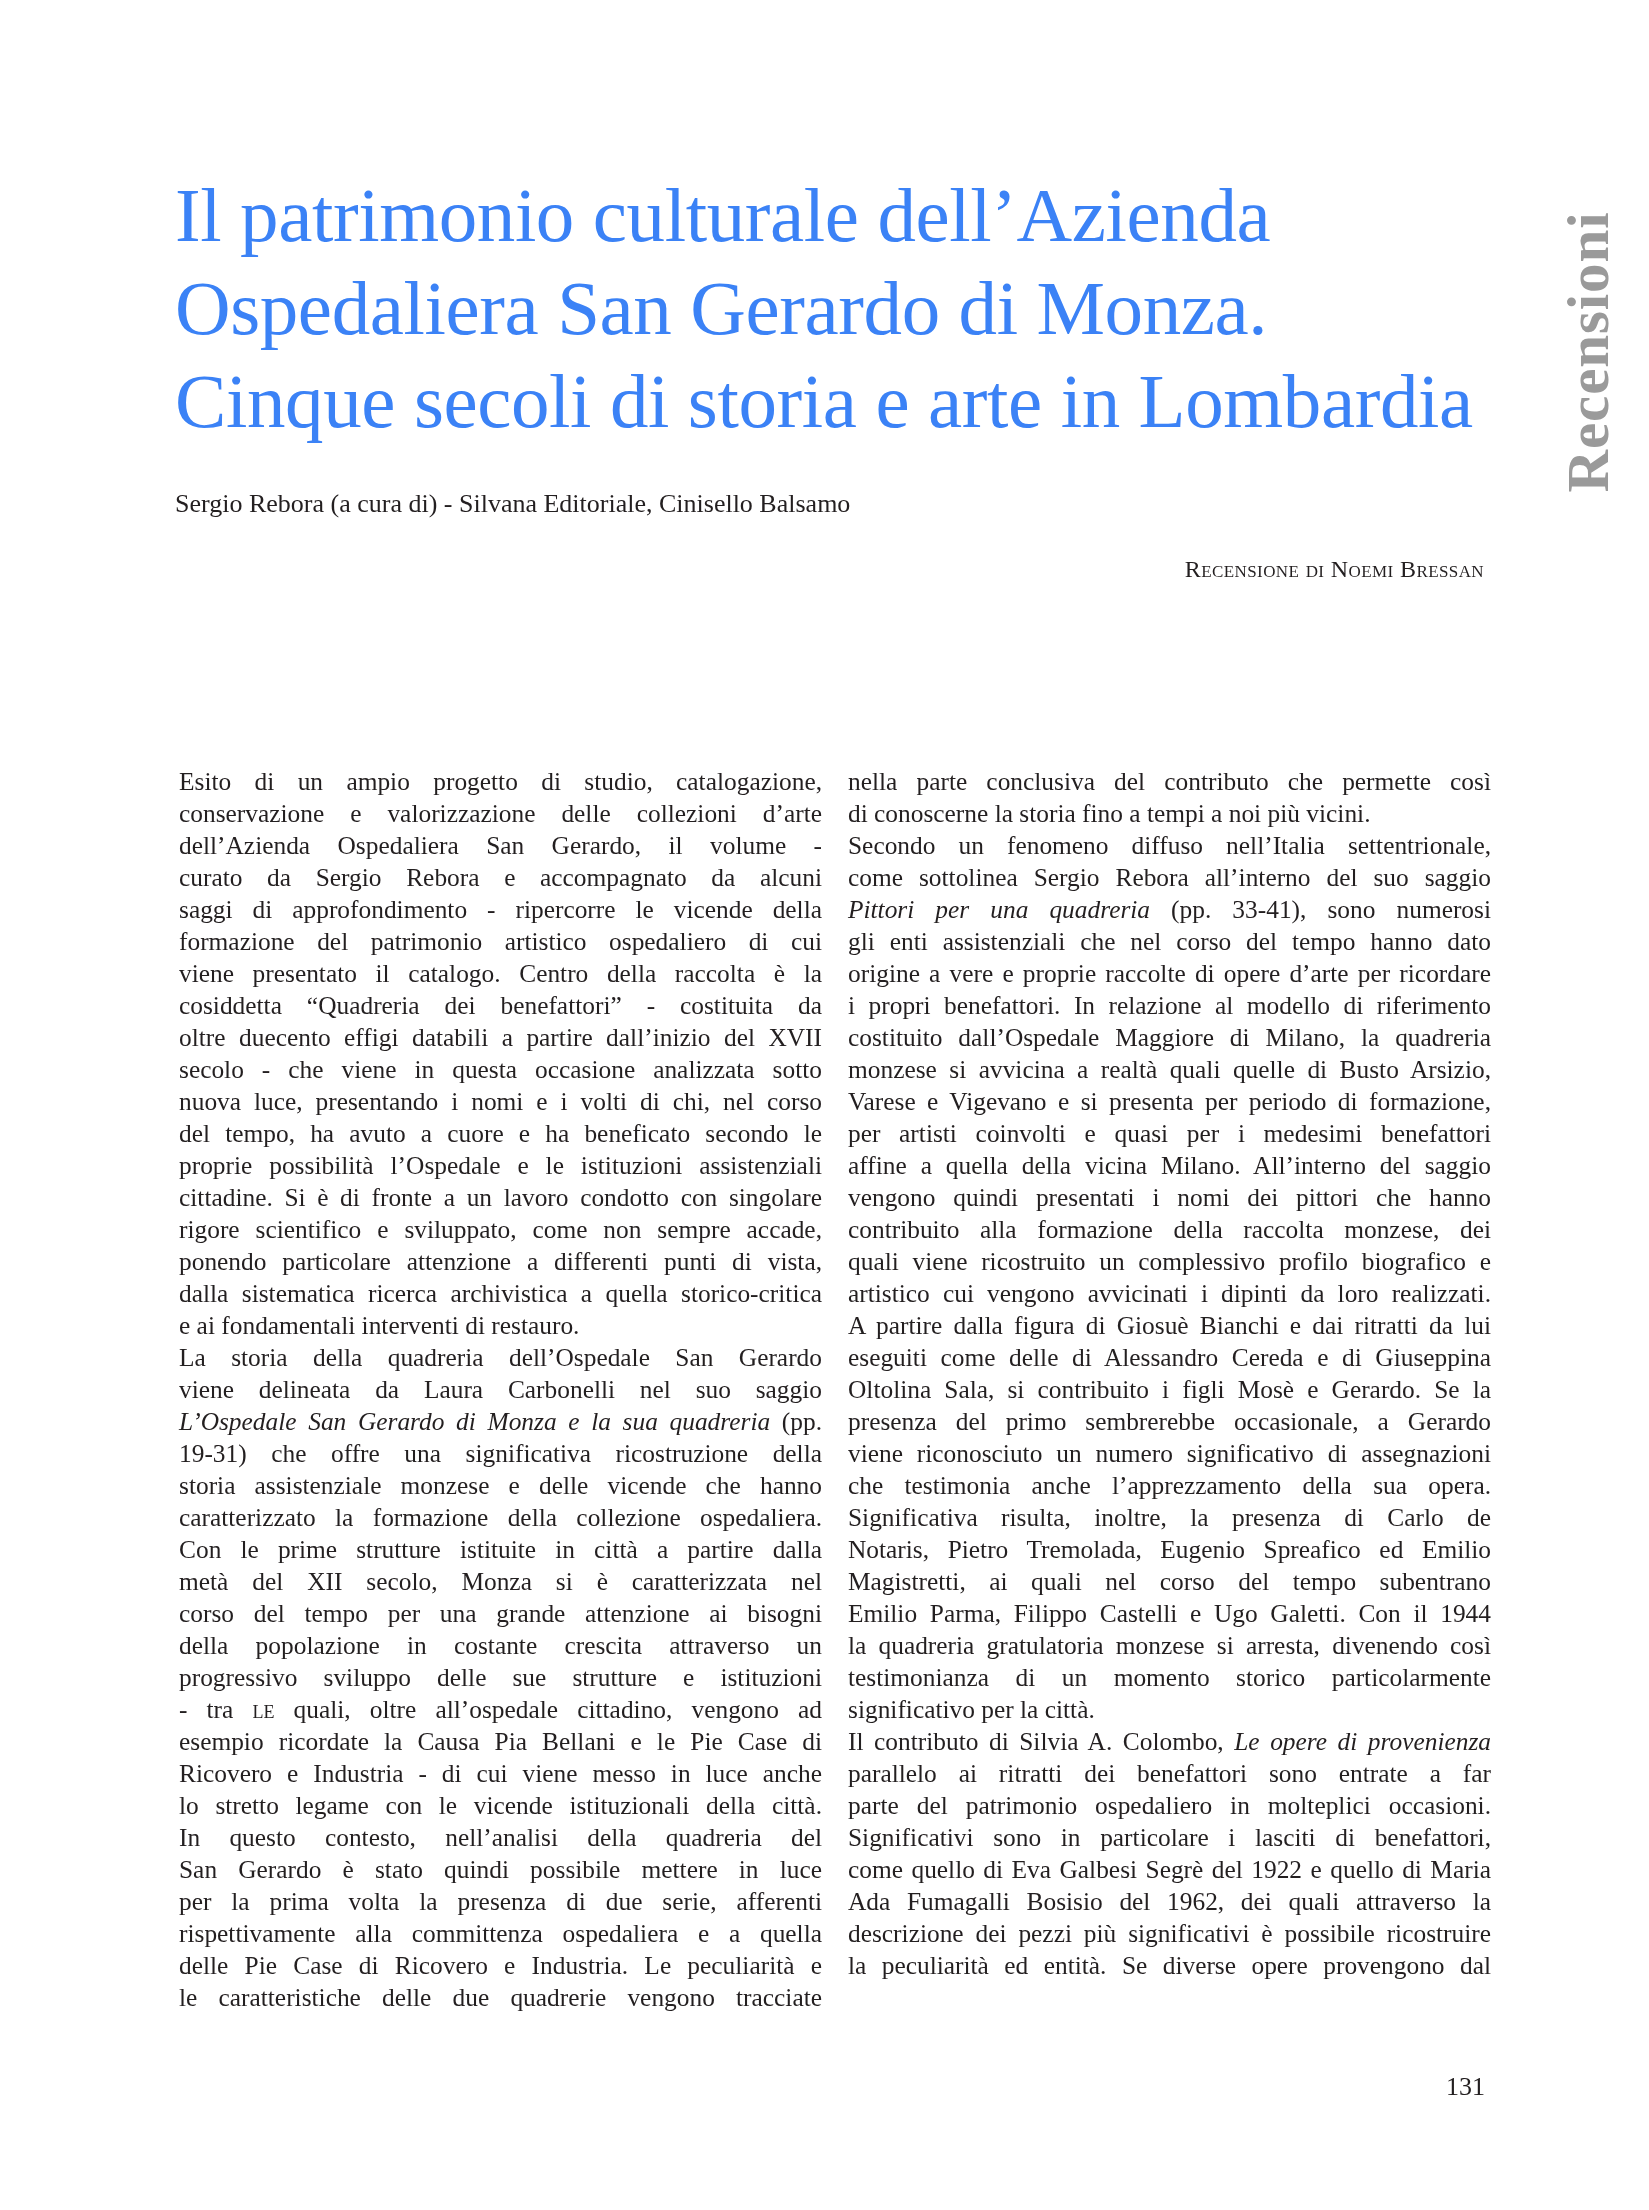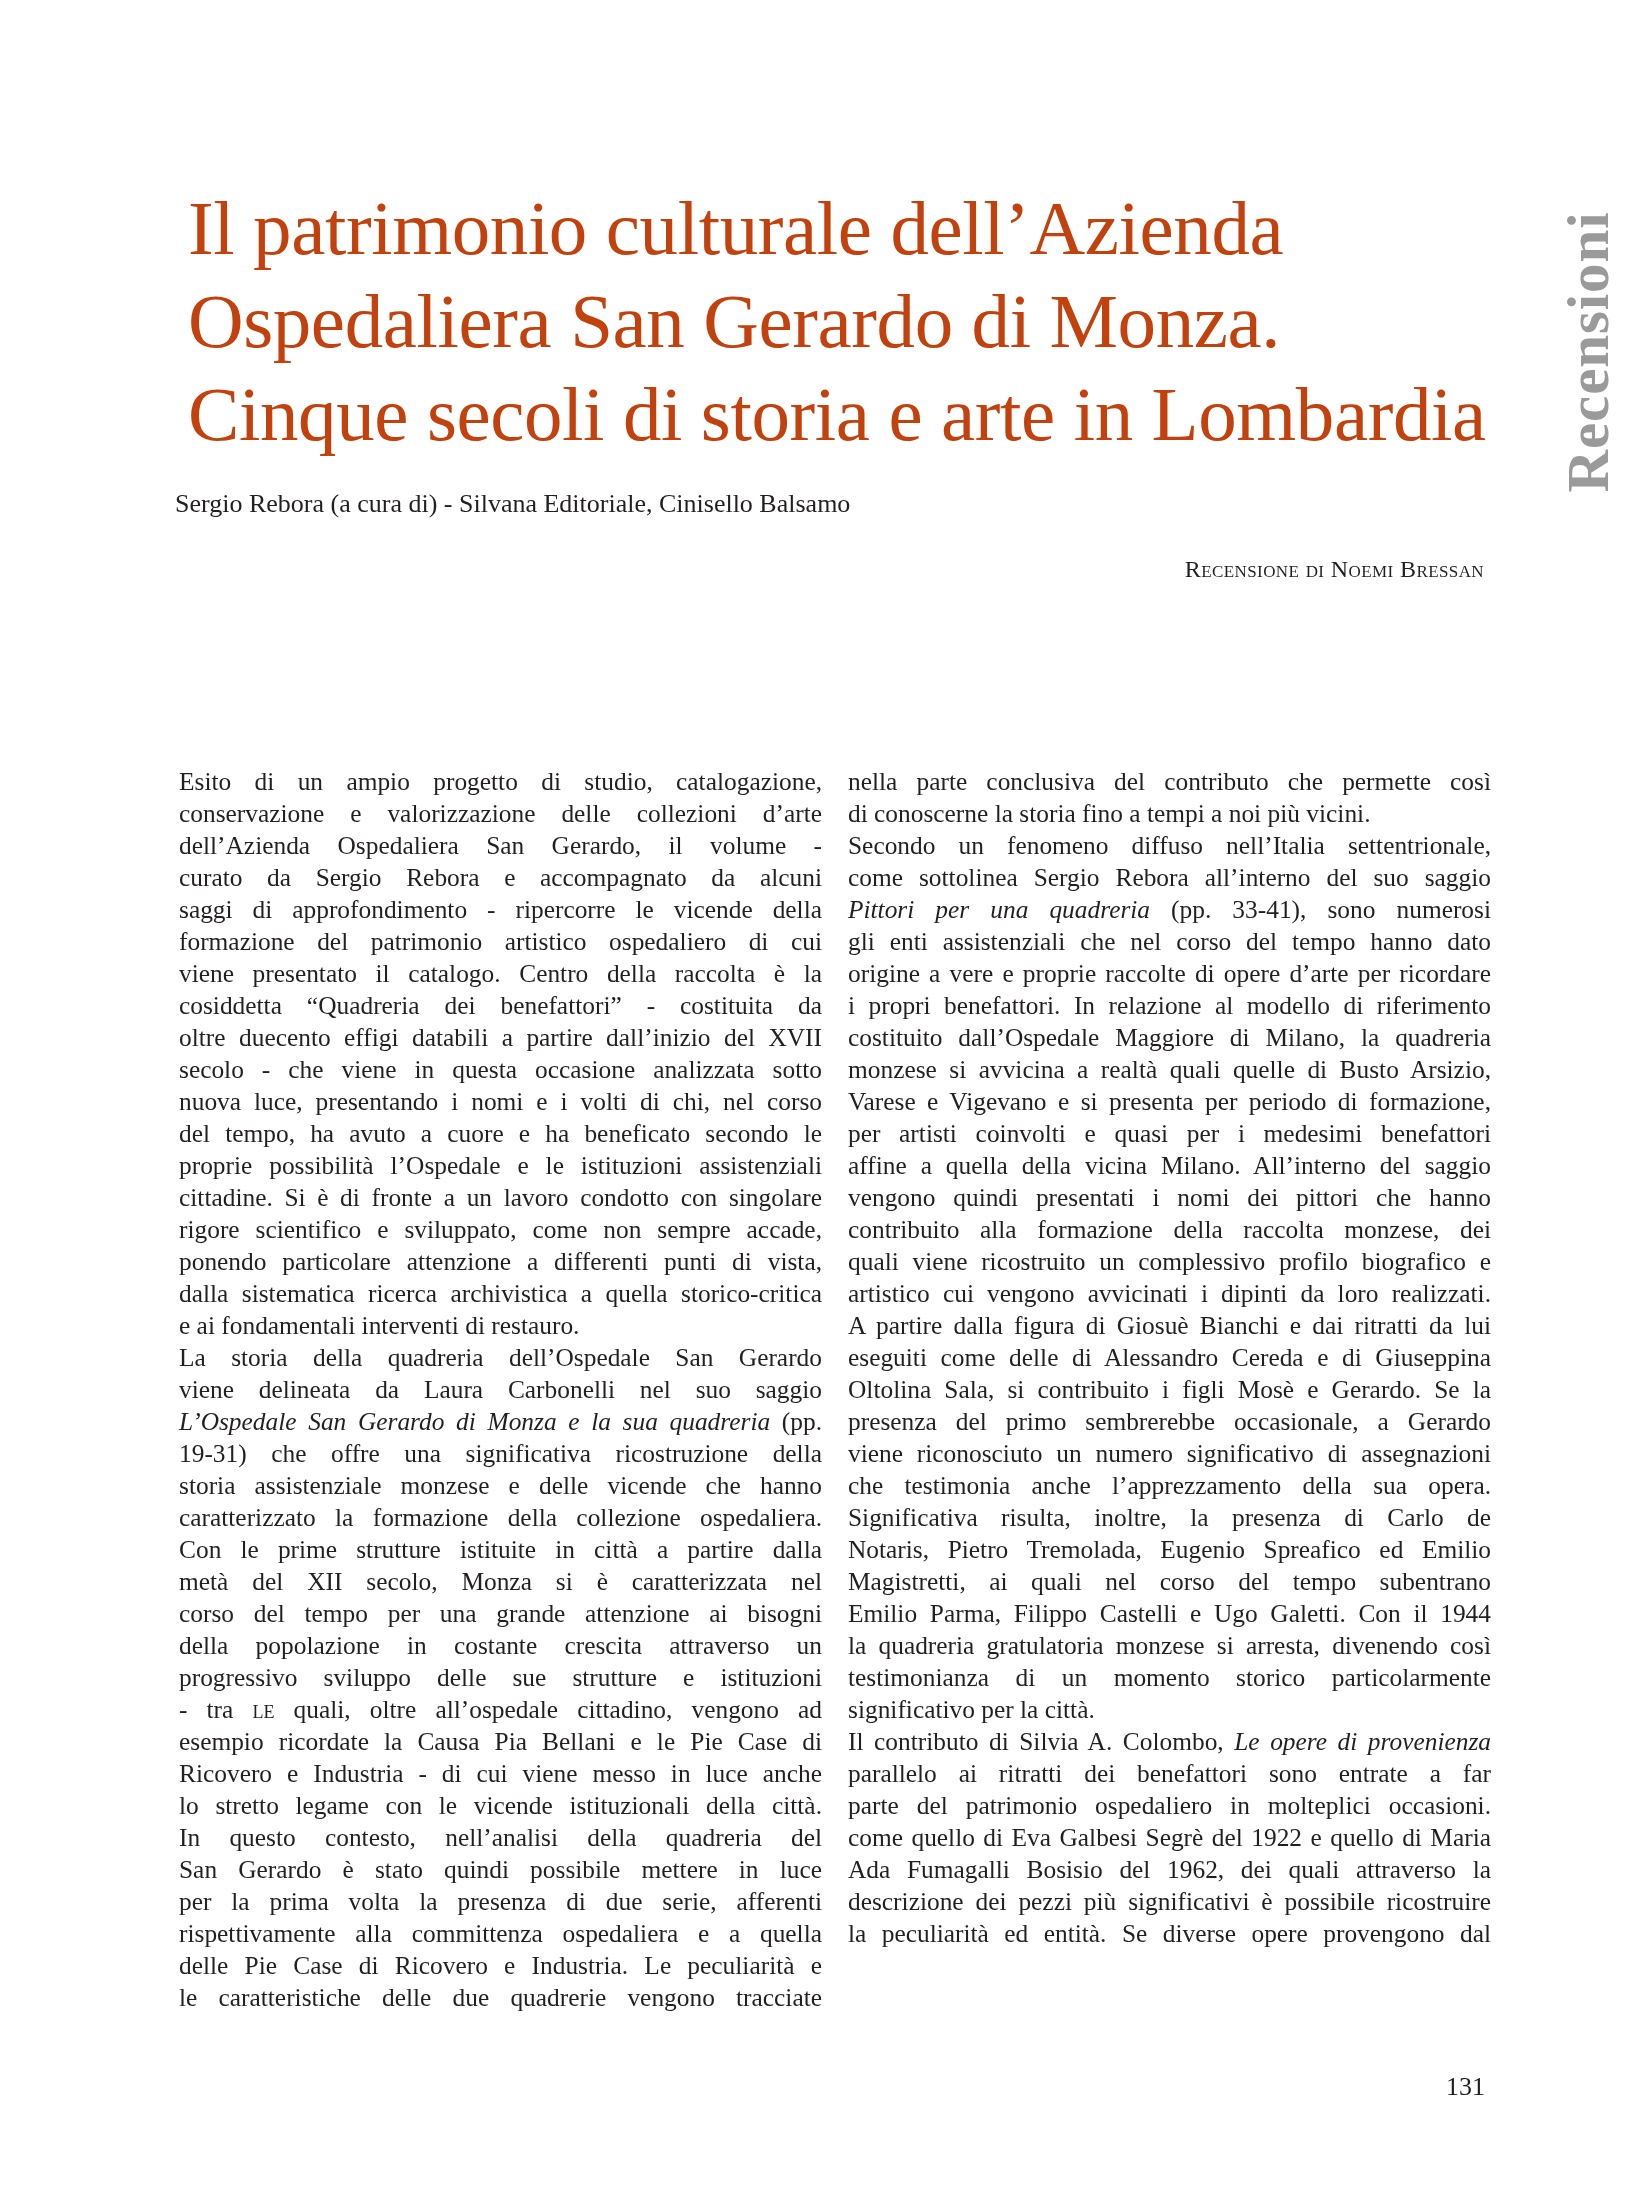--- a/index.html
+++ b/index.html
@@ -1,17 +1,17 @@
 <!DOCTYPE html>
 <html style="font-size:14.3px"><head>
 <meta charset="utf-8">
 <style>
   html, body { margin: 0; padding: 0; background: #ffffff; }
   body { width: 1649px; height: 2211px; position: relative; overflow: hidden; font-family: "Liberation Serif", "DejaVu Serif", serif; color: #231f20; }
-  .title { position: absolute; left: 175px; top: 169px; width: 1337px; font-size: 77px; line-height: 93px; font-weight: normal; margin: 13px; letter-spacing: -0.4px; color: #c2410c; }
+  .title { position: absolute; left: 175px; top: 169px; width: 1337px; font-size: 77px; line-height: 93px; font-weight: normal; margin: 0; letter-spacing: -0.4px; color: #3b82f6; }
   .title .tl { display: block; white-space: nowrap; }
   .side-label { position: absolute; left: 1534px; top: 205px; width: 107px; height: 294px; }
   .side-label span { position: absolute; left: 50%; top: 50%; transform: translate(-50%, -50%) rotate(-90deg); font-size: 59px; font-weight: bold; color: #9a9a9a; white-space: nowrap; letter-spacing: 0.9px; }
   .subtitle { position: absolute; left: 175px; top: 488px; font-size: 26px; line-height: 32px; white-space: nowrap; }
   .reviewer { position: absolute; right: 165px; top: 554px; font-size: 24px; line-height: 30px; font-variant: small-caps; white-space: nowrap; letter-spacing: 0.4px; }
   .col { position: absolute; top: 765px; width: 643px; font-size: 25.4px; }
   .col-left { left: 179px; }
   .col-right { left: 848px; }
   .ln { display: block; height: 32px; line-height: 32px; text-align: justify; text-align-last: justify; white-space: nowrap; overflow: visible; }
   .ln.last { text-align-last: left; }
@@ -103,20 +103,21 @@
     <span class="ln"><span>Significativa risulta, inoltre, la presenza di Carlo de</span></span>
     <span class="ln"><span>Notaris, Pietro Tremolada, Eugenio Spreafico ed Emilio</span></span>
     <span class="ln"><span>Magistretti, ai quali nel corso del tempo subentrano</span></span>
     <span class="ln"><span>Emilio Parma, Filippo Castelli e Ugo Galetti. Con il 1944</span></span>
     <span class="ln"><span>la quadreria gratulatoria monzese si arresta, divenendo così</span></span>
     <span class="ln"><span>testimonianza di un momento storico particolarmente</span></span>
     <span class="ln last"><span>significativo per la città.</span></span>
     <span class="ln"><span>Il contributo di Silvia A. Colombo, </span><i>Le opere di provenienza</i></span>
     <span class="ln"><span>parallelo ai ritratti dei benefattori sono entrate a far</span></span>
     <span class="ln"><span>parte del patrimonio ospedaliero in molteplici occasioni.</span></span>
+    <span class="ln"><span>Significativi sono in particolare i lasciti di benefattori,</span></span>
     <span class="ln"><span>come quello di Eva Galbesi Segrè del 1922 e quello di Maria</span></span>
     <span class="ln"><span>Ada Fumagalli Bosisio del 1962, dei quali attraverso la</span></span>
     <span class="ln"><span>descrizione dei pezzi più significativi è possibile ricostruire</span></span>
     <span class="ln"><span>la peculiarità ed entità. Se diverse opere provengono dal</span></span>
   </div>
 
 <div class="page-num">131</div>
 
 
 </body></html>

